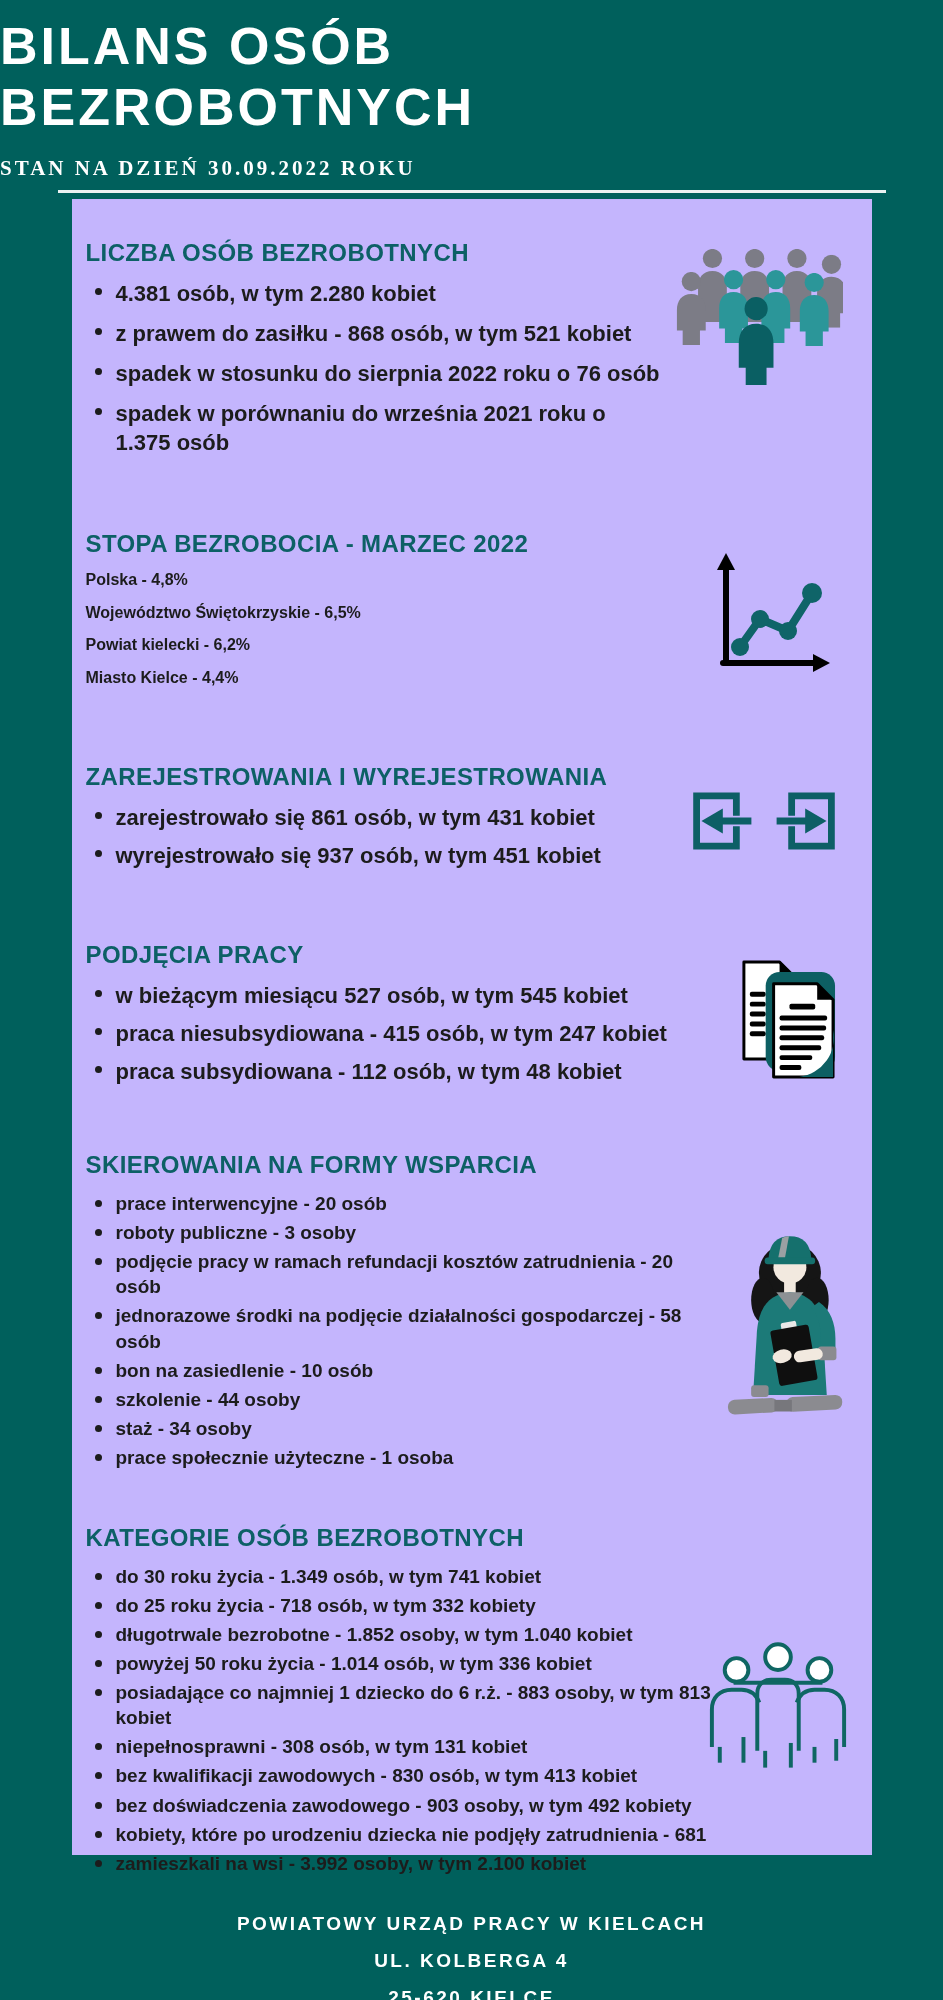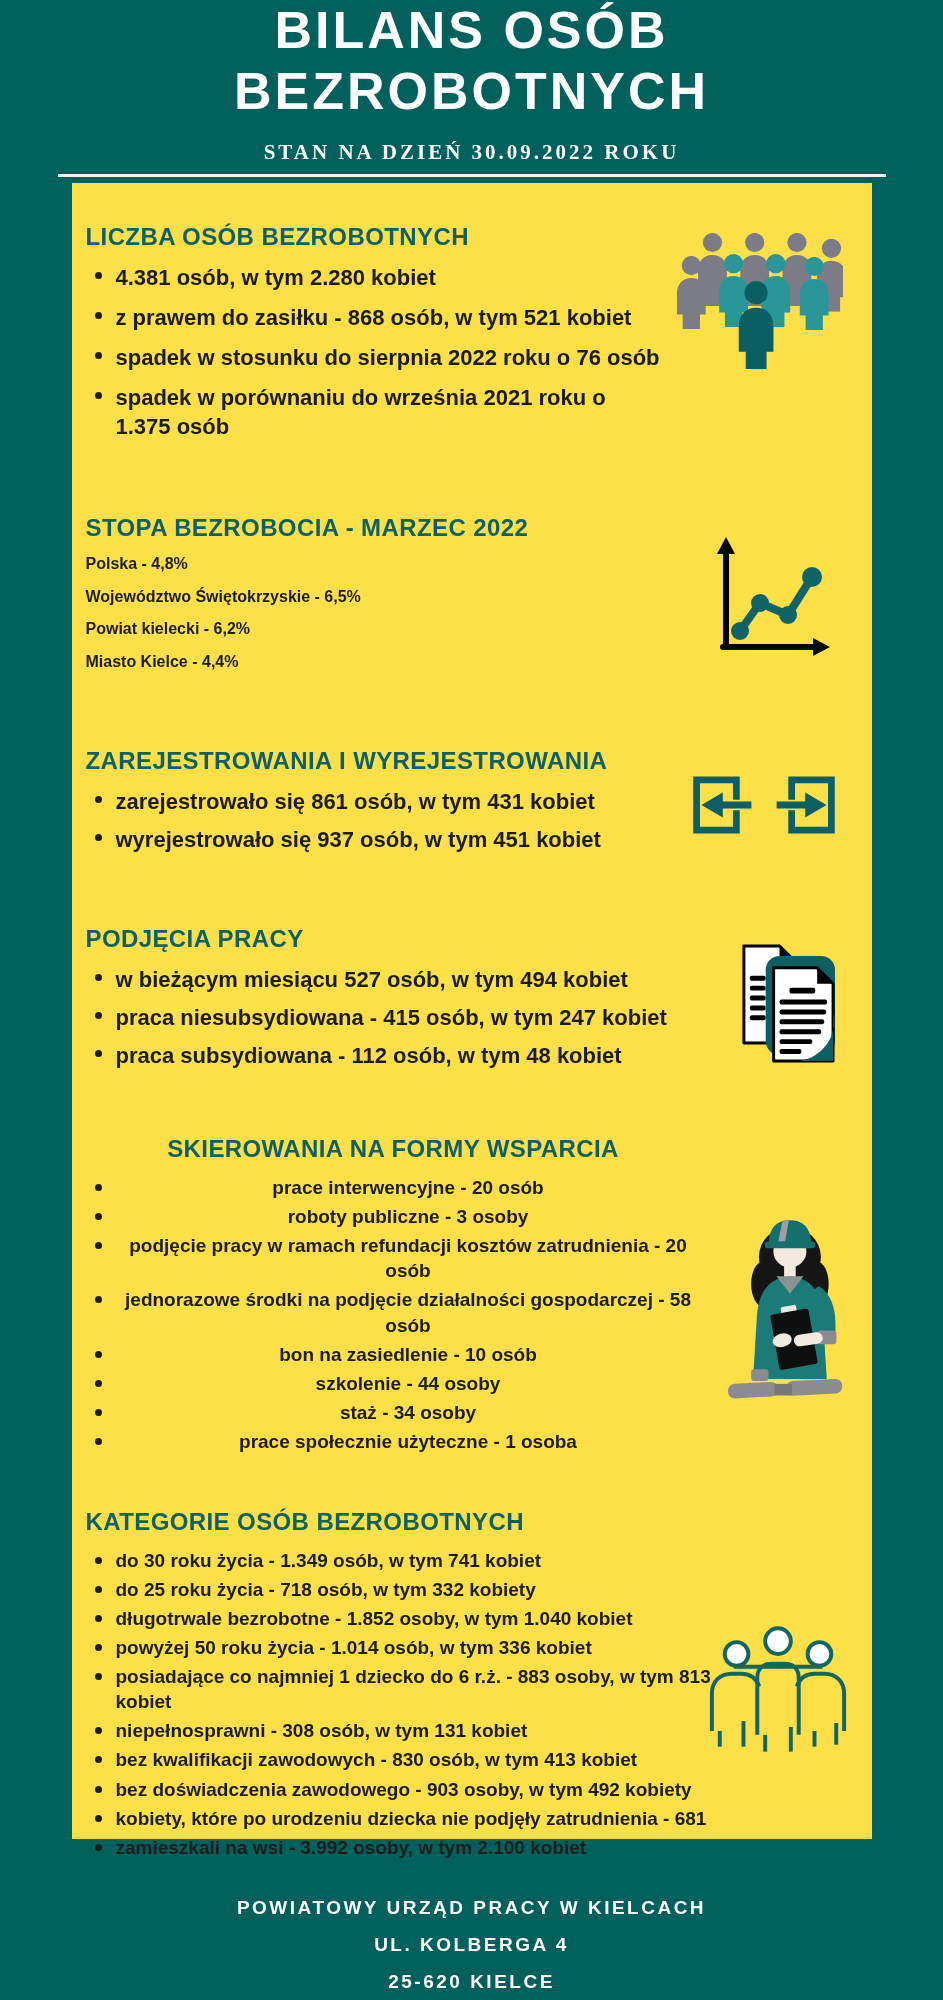--- a/index.html
+++ b/index.html
@@ -4,36 +4,36 @@
 <style>
   * { margin:0; padding:0; box-sizing:border-box; }
   html,body { width:943px; }
   body {
     height:2000px;
     background:#00605c;
     font-family:"Liberation Sans", sans-serif;
     overflow:hidden;
   }
   
-  .header { text-align:center; padding-top:0; }
+  .header { text-align:left; padding-top:16px; }
   .title {
     color:#ffffff; font-weight:bold; font-size:52px;
     letter-spacing:3px; line-height:1.17;
   }
   .subtitle {
     color:#ffffff; font-weight:bold; font-size:21px;
     letter-spacing:3px; margin-top:18px;font-family:Liberation Serif, serif;
   }
   .subtitle-rule {
     width:828px; height:3px; background:rgba(255,255,255,.92);
     margin:9px auto 0;
   }
   
   .card {
-    width:800px; height:1656px; background:#fde047;
+    width:800px; height:1656px; background:#c4b5fd;
     margin:6px auto 0; padding:40px 18px 12px 14px;
     position:relative;
   }
   .section { display:flex; position:relative; }
   .s2 { margin-top:62px; } .s3 { margin-top:62px; } .s4 { margin-top:62px; }
   .s5 { margin-top:56px; } .s6 { margin-top:50px; }
   .section-text { flex:1; min-width:0; }
   .section-icon { flex:0 0 auto; display:flex; align-items:center; justify-content:center; }
   .heading {
     color:#0d6066; font-weight:bold; font-size:24px;
@@ -52,21 +52,21 @@
   ul.list-md li { margin-bottom:9px; }
   ul.list-sm li { margin-bottom:4px; font-size:19px; }
   ul.plain-lines li {
     font-size:16px; font-weight:bold; color:#1c1c1c;
     line-height:1.3; margin-bottom:12px;
   }
   .s1 .section-icon { width:190px; align-items:flex-start; padding-top:4px; }
   .s2 .section-icon { width:175px; }
   .s3 .section-icon { width:180px; }
   .s4 .section-icon { width:135px; }
-  .s5 .section-text { max-width:615px;text-align:center; }
+  .s5 .section-text { max-width:615px; }
   .s6 .section-text { max-width:640px; }
   .abs-icon { position:absolute; }
   .worker-pos { right:4px; top:58px; }
   .group-pos { right:2px; top:112px; }
   
   .footer { text-align:center; margin-top:50px; }
   .footer-line {
     color:#ffffff; font-weight:bold; font-size:19px;
     letter-spacing:2.5px; line-height:1.95;
   }
@@ -171,21 +171,21 @@
         <polygon points="18,39 40,26 40,52" fill="#0d5f66"></polygon>
         <polygon points="147,39 125,26 125,52" fill="#0d5f66"></polygon>
       </svg>
     </div>
   </div>
 
   <div class="section s4">
     <div class="section-text">
       <div class="heading">PODJĘCIA PRACY</div>
       <ul class="bullets list-md">
-          <li>w bieżącym miesiącu 527 osób, w tym 494 kobiet</li>
+          <li>w bieżącym miesiącu 527 osób, w tym 545 kobiet</li>
           <li>praca niesubsydiowana - 415 osób,  w tym 247 kobiet</li>
           <li>praca subsydiowana - 112 osób, w tym 48 kobiet</li>
         </ul>
     </div>
     <div class="section-icon">
       <svg width="104" height="124" viewBox="0 0 105 125" aria-hidden="true">
         <path d="M10,6 H46 L62,22 V104 H10 Z" fill="#ffffff" stroke="#000000" stroke-width="3" stroke-linejoin="round"></path>
         <path d="M46,6 V22 H62 Z" fill="#000000"></path>
         <g fill="#000000">
           <rect x="16" y="36" width="16" height="5" rx="2"></rect>

